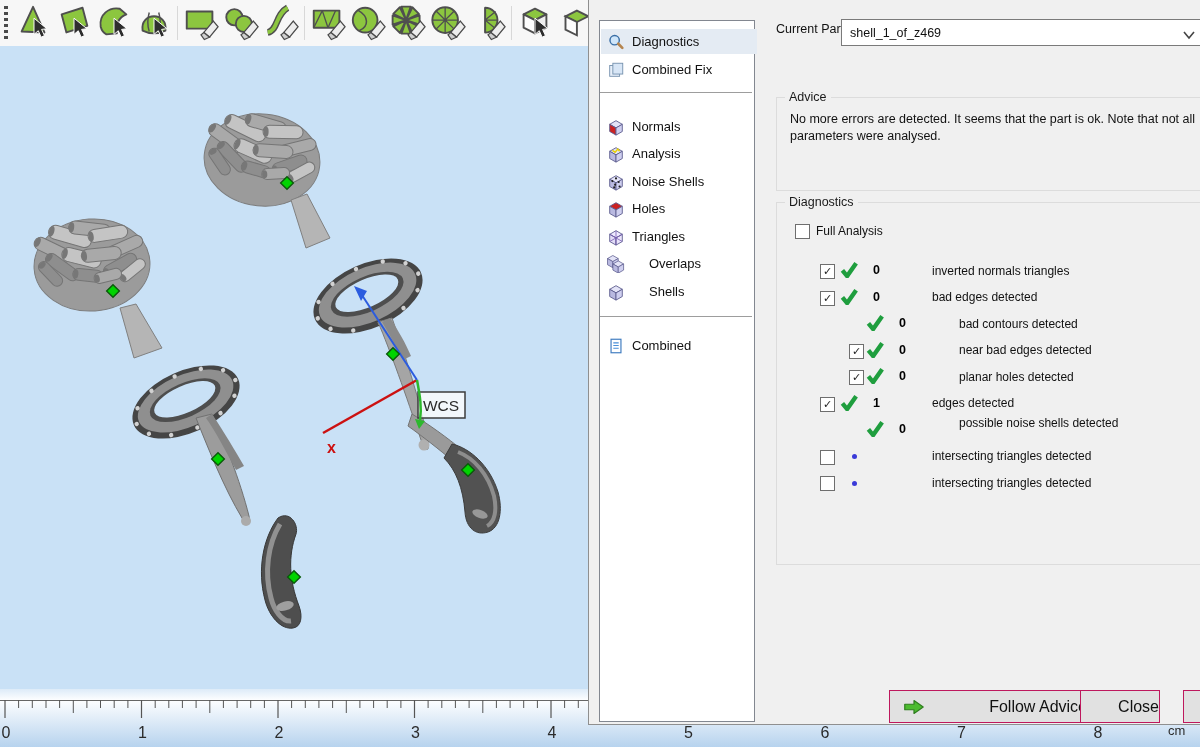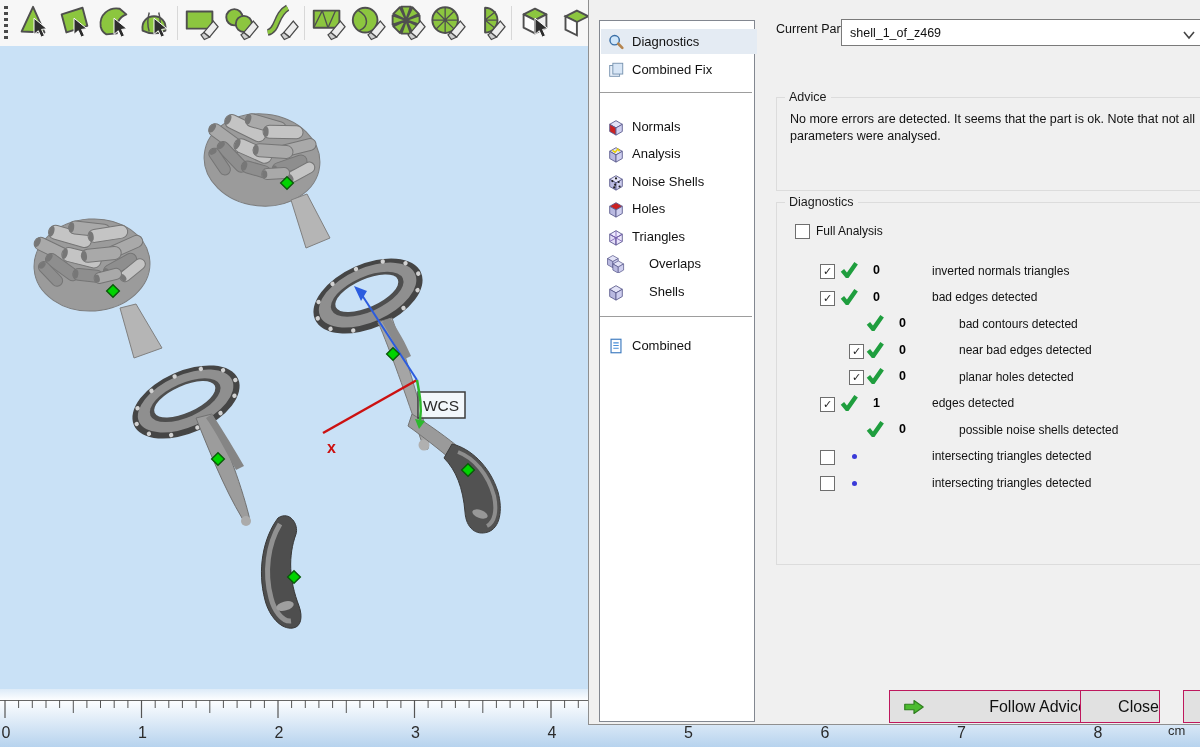--- a/index.html
+++ b/index.html
@@ -657,21 +657,21 @@
                 <path d="M2.5 10 L7.5 16 L17 2.5" fill="none" stroke="#1f9e3e" stroke-width="4.6"></path>
               </svg></span>
             <span class="count" style="left:96px;top:192.5px;">1</span>
             <span class="diag-label" style="left:155px;top:193.0px;">edges detected</span>
           </div>
           <div>
             <span class="status" style="left:89px;top:217.0px;"><svg width="19" height="17" viewBox="0 0 20 18">
                 <path d="M2.5 10 L7.5 16 L17 2.5" fill="none" stroke="#1f9e3e" stroke-width="4.6"></path>
               </svg></span>
             <span class="count" style="left:122px;top:219.0px;">0</span>
-            <span class="diag-label" style="left:182px;top:220px;text-align:right;">possible noise shells detected</span>
+            <span class="diag-label" style="left:182px;top:213px;text-align:right;">possible noise shells detected</span>
           </div>
           <div>
             <span class="cb" style="left:43px;top:246.5px;"></span>
             <span class="dot" style="left:75px;top:251.0px;"></span>
             <span class="diag-label" style="left:155px;top:246.0px;">intersecting triangles detected</span>
           </div>
           <div>
             <span class="cb" style="left:43px;top:273.0px;"></span>
             <span class="dot" style="left:75px;top:277.5px;"></span>
             <span class="diag-label" style="left:155px;top:272.5px;">intersecting triangles detected</span>

